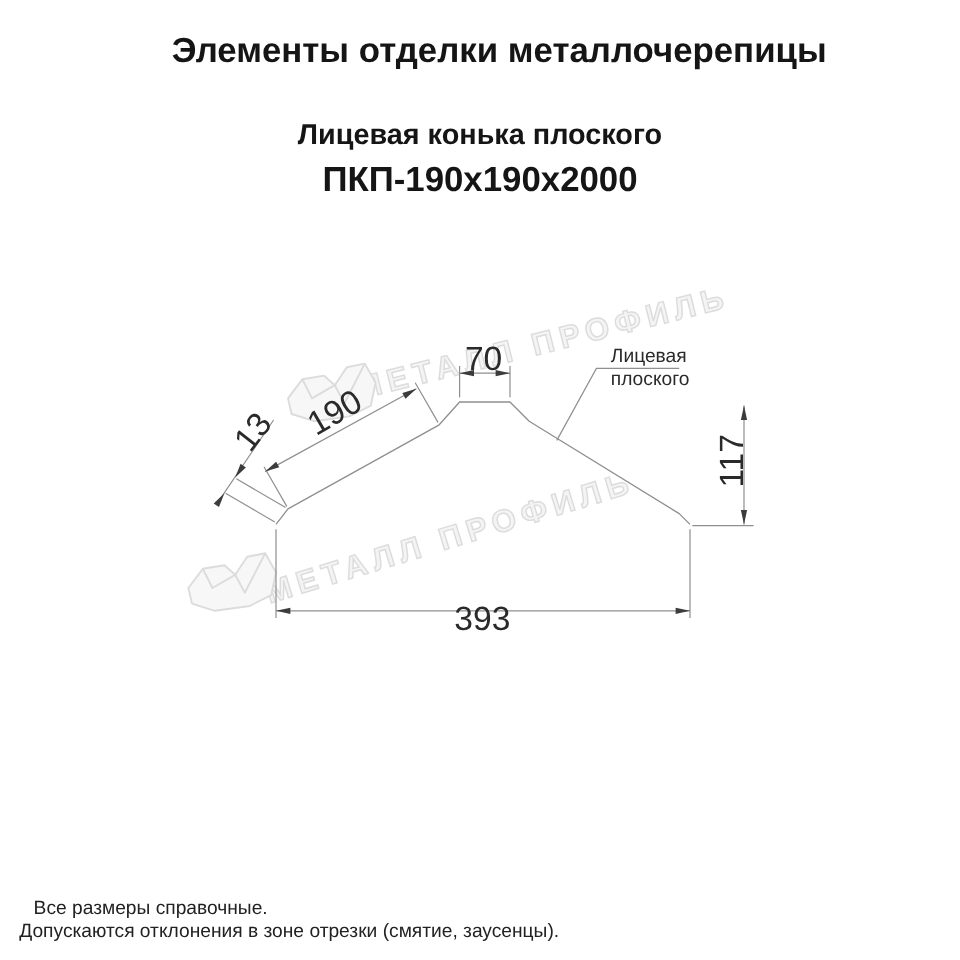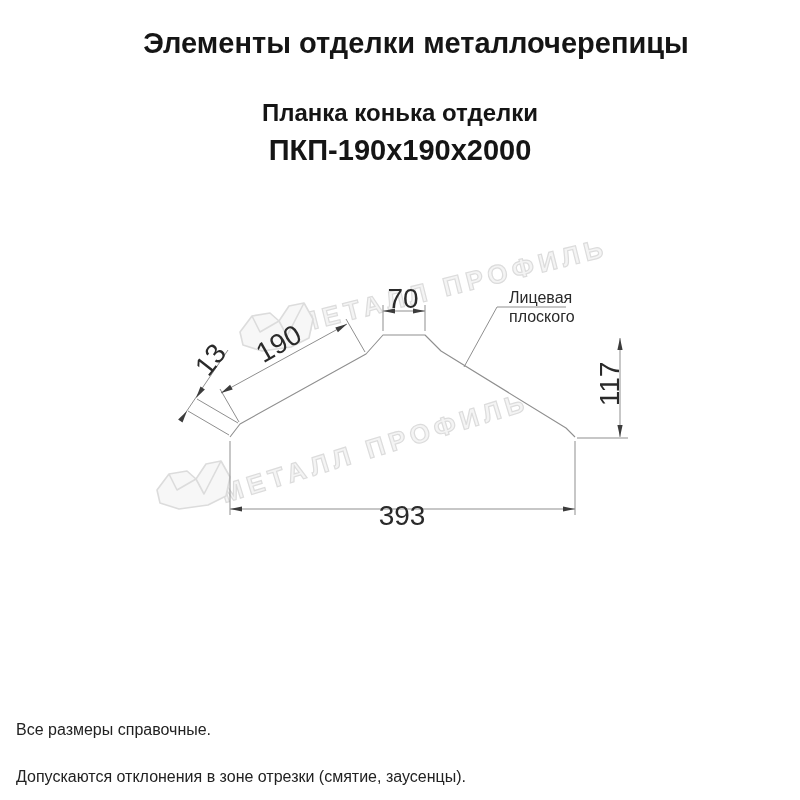--- a/index.html
+++ b/index.html
@@ -16,30 +16,30 @@
   svg.drawing{position:absolute;left:0;top:0;}
   .dim{position:absolute;font-size:28px;color:#2a2a2a;white-space:nowrap;
        transform:translate(-50%,-50%);}
   .dim40{left:403px;top:299px;}
   .dim190{left:279px;top:344px;transform:translate(-50%,-50%) rotate(-30deg);}
   .dim13{left:211px;top:360px;transform:translate(-50%,-50%) rotate(-52deg);}
   .dim117{left:610px;top:384px;transform:translate(-50%,-50%) rotate(-90deg);}
   .dim393{left:402px;top:516px;}
   .face-label{position:absolute;left:509px;top:288px;font-size:16px;line-height:19px;color:#2a2a2a;white-space:nowrap;}
   .footer-note{position:absolute;left:16px;font-size:16px;color:#222;white-space:nowrap;}
-  .note1{top:721px;}
+  .note1{top:749px;margin-left:12px;}
   .note2{top:768px;}
 </style>
 </head>
 <body>
 
 <div class="page">
 
   <div class="heading title">Элементы отделки металлочерепицы</div>
-  <div class="heading subtitle">Планка конька отделки</div>
+  <div class="heading subtitle">Лицевая конька плоского</div>
   <div class="heading product-code">ПКП-190х190х2000</div>
 
   <div class="wm wm1">МЕТАЛЛ ПРОФИЛЬ</div>
   <div class="wm wm2">МЕТАЛЛ ПРОФИЛЬ</div>
 
   <svg class="drawing" width="800" height="800" viewBox="0 0 800 800">
 
     <g fill="#f7f7f7" stroke="#dcdcdc" stroke-width="1.6" stroke-linejoin="round">
       <g transform="translate(240,303)">
         <path d="M0,29 L12,13 L30,10 L39,18 L49,3 L64,0 L73,16 L69,35 L51,44 L22,48 L3,42 Z"></path>

